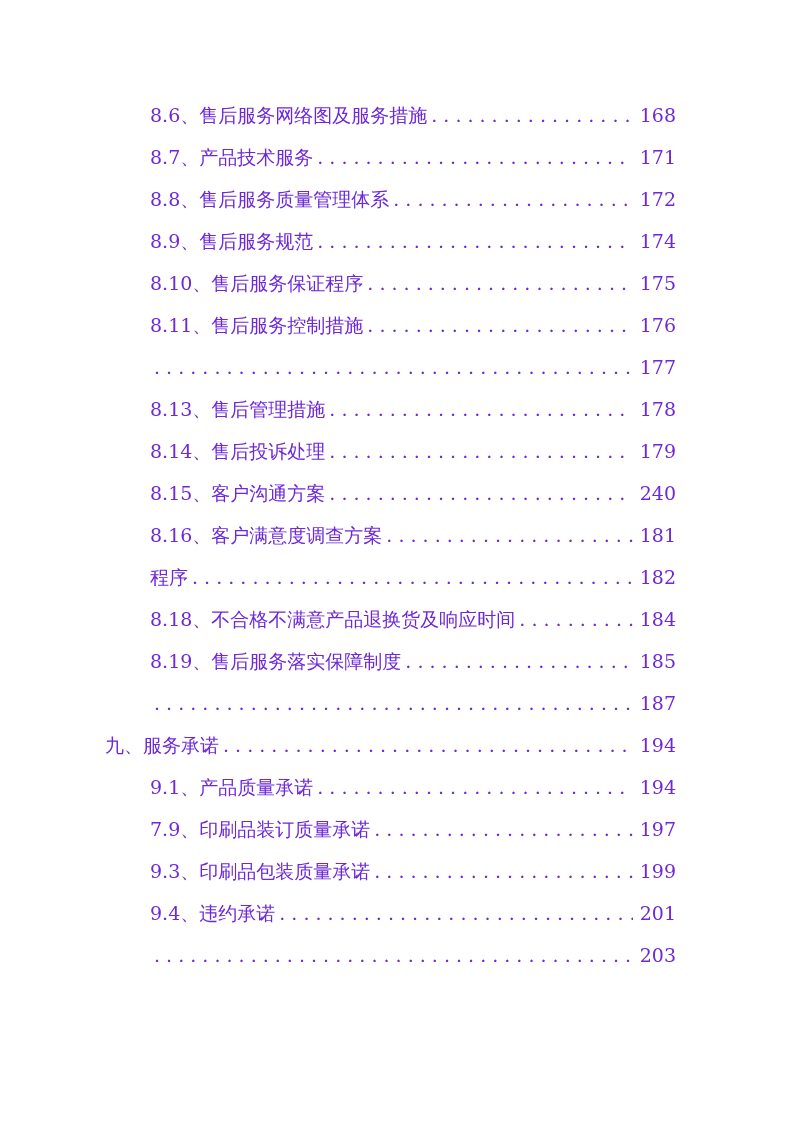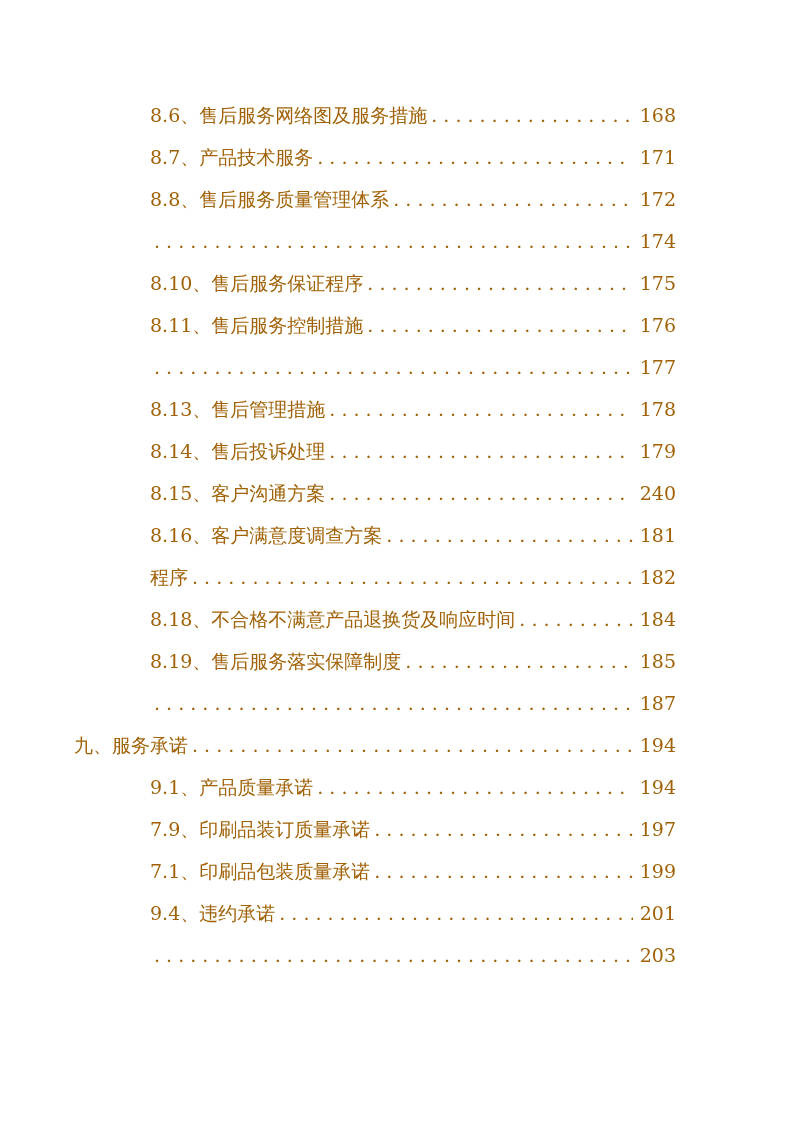--- a/index.html
+++ b/index.html
@@ -7,38 +7,38 @@
     padding: 0;
     background: #ffffff;
   }
   .page {
     position: relative;
     width: 793px;
     height: 1122px;
     background: #ffffff;
     overflow: hidden;
     font-family: "DejaVu Serif", "Liberation Serif", serif;
-    color: #a16207;
+    color: #6d28d9;
   }
   .toc {
     position: absolute;
     top: 94px;
     left: 0;
     width: 100%;
   }
   .toc-row {
     height: 42px;
     display: flex;
     align-items: center;
     box-sizing: border-box;
     padding-right: 117px;
     font-size: 19px;
     line-height: 42px;
   }
-  .toc-row.level-1 { padding-left: 74px; }
+  .toc-row.level-1 { padding-left: 105px; }
   .toc-row.level-2 { padding-left: 150px; }
   .entry-label {
     white-space: nowrap;
     flex: 0 0 auto;
   }
   .leader {
     flex: 1 1 auto;
     overflow: hidden;
     white-space: nowrap;
     margin: 0 7px 0 4px;
@@ -66,20 +66,21 @@
         <span class="entry-label">8.7、产品技术服务</span>
         <span class="leader">. . . . . . . . . . . . . . . . . . . . . . . . . . . . . . . . . . . . . . . . . . . . . . . . . . . . . . . . . . . . . . . . . . . . . . . . . . . . . . . . . . . . . . . . . . </span>
         <span class="page-num">171</span>
       </div>
       <div class="toc-row level-2">
         <span class="entry-label">8.8、售后服务质量管理体系</span>
         <span class="leader">. . . . . . . . . . . . . . . . . . . . . . . . . . . . . . . . . . . . . . . . . . . . . . . . . . . . . . . . . . . . . . . . . . . . . . . . . . . . . . . . . . . . . . . . . . </span>
         <span class="page-num">172</span>
       </div>
       <div class="toc-row level-2">
+        <span class="entry-label">8.9、售后服务规范</span>
         <span class="leader">. . . . . . . . . . . . . . . . . . . . . . . . . . . . . . . . . . . . . . . . . . . . . . . . . . . . . . . . . . . . . . . . . . . . . . . . . . . . . . . . . . . . . . . . . . </span>
         <span class="page-num">174</span>
       </div>
       <div class="toc-row level-2">
         <span class="entry-label">8.10、售后服务保证程序</span>
         <span class="leader">. . . . . . . . . . . . . . . . . . . . . . . . . . . . . . . . . . . . . . . . . . . . . . . . . . . . . . . . . . . . . . . . . . . . . . . . . . . . . . . . . . . . . . . . . . </span>
         <span class="page-num">175</span>
       </div>
       <div class="toc-row level-2">
         <span class="entry-label">8.11、售后服务控制措施</span>
@@ -138,21 +139,21 @@
         <span class="entry-label">9.1、产品质量承诺</span>
         <span class="leader">. . . . . . . . . . . . . . . . . . . . . . . . . . . . . . . . . . . . . . . . . . . . . . . . . . . . . . . . . . . . . . . . . . . . . . . . . . . . . . . . . . . . . . . . . . </span>
         <span class="page-num">194</span>
       </div>
       <div class="toc-row level-2">
         <span class="entry-label">7.9、印刷品装订质量承诺</span>
         <span class="leader">. . . . . . . . . . . . . . . . . . . . . . . . . . . . . . . . . . . . . . . . . . . . . . . . . . . . . . . . . . . . . . . . . . . . . . . . . . . . . . . . . . . . . . . . . . </span>
         <span class="page-num">197</span>
       </div>
       <div class="toc-row level-2">
-        <span class="entry-label">7.1、印刷品包装质量承诺</span>
+        <span class="entry-label">9.3、印刷品包装质量承诺</span>
         <span class="leader">. . . . . . . . . . . . . . . . . . . . . . . . . . . . . . . . . . . . . . . . . . . . . . . . . . . . . . . . . . . . . . . . . . . . . . . . . . . . . . . . . . . . . . . . . . </span>
         <span class="page-num">199</span>
       </div>
       <div class="toc-row level-2">
         <span class="entry-label">9.4、违约承诺</span>
         <span class="leader">. . . . . . . . . . . . . . . . . . . . . . . . . . . . . . . . . . . . . . . . . . . . . . . . . . . . . . . . . . . . . . . . . . . . . . . . . . . . . . . . . . . . . . . . . . </span>
         <span class="page-num">201</span>
       </div>
       <div class="toc-row level-2">
         <span class="leader">. . . . . . . . . . . . . . . . . . . . . . . . . . . . . . . . . . . . . . . . . . . . . . . . . . . . . . . . . . . . . . . . . . . . . . . . . . . . . . . . . . . . . . . . . . </span>

